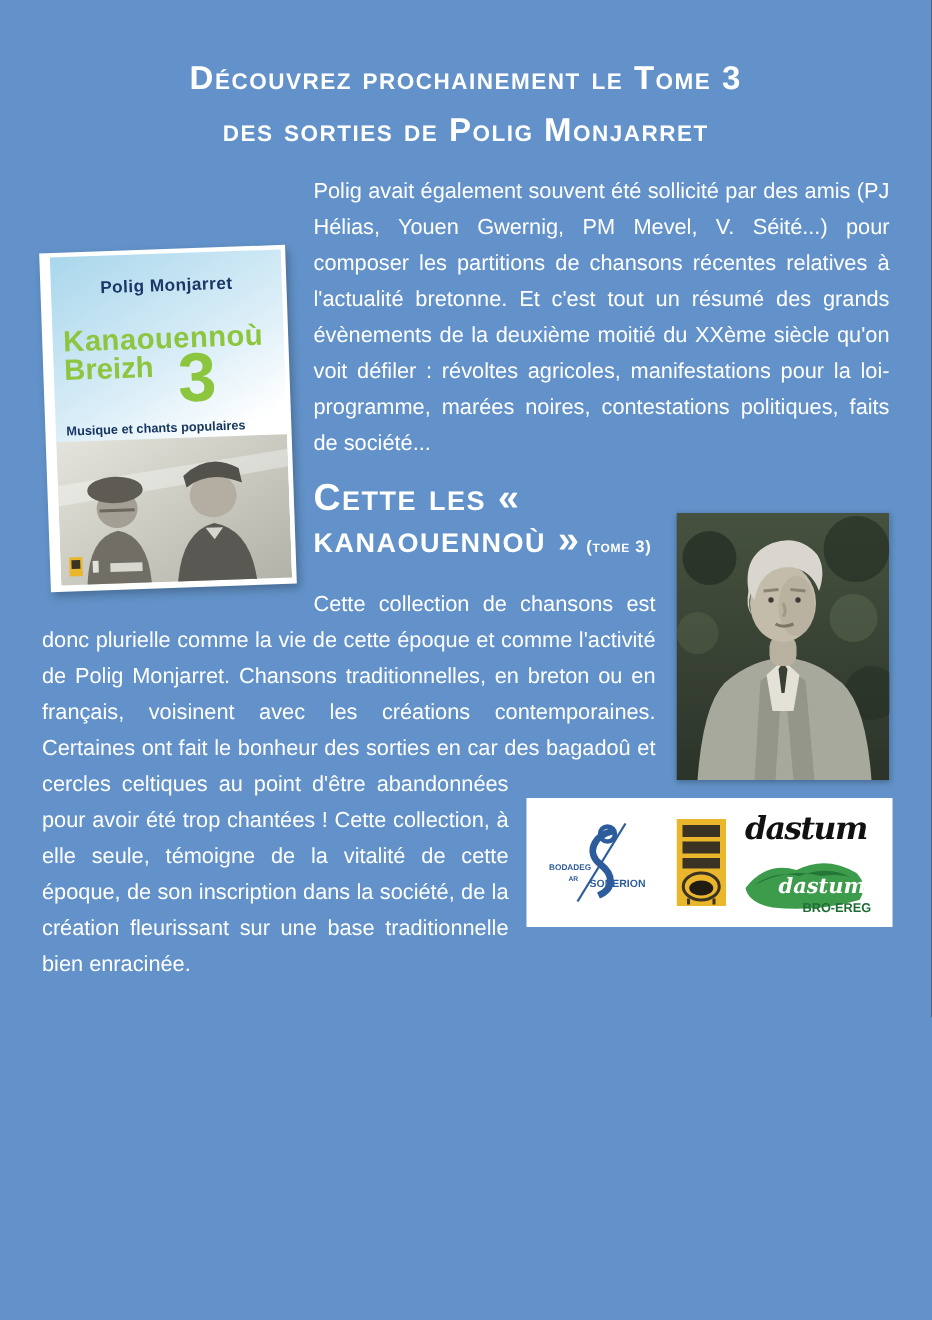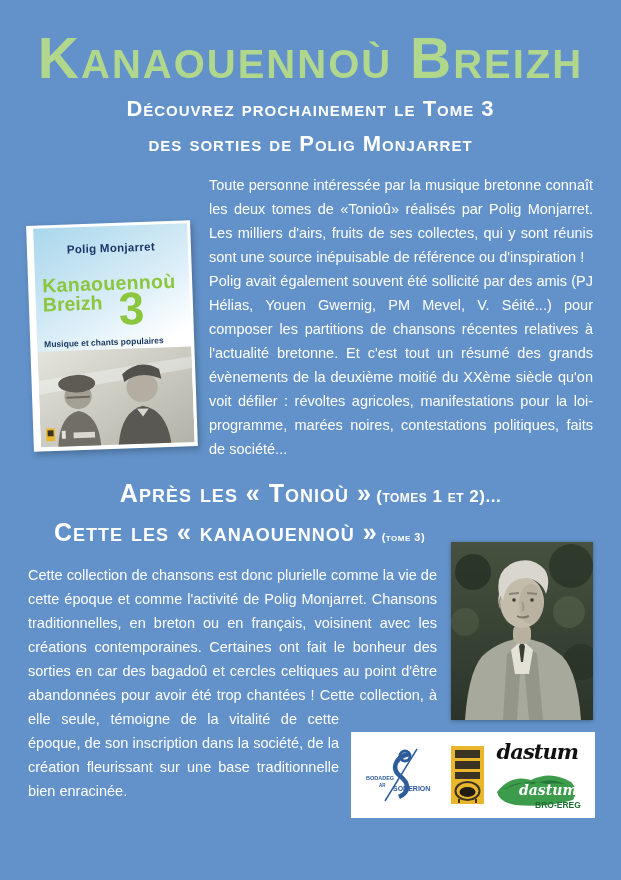--- a/index.html
+++ b/index.html
@@ -154,21 +154,20 @@
     letter-spacing:-1px;
     margin-bottom:2px;
   }
 </style>
 </head>
 <body>
 
 <div class="page">
 
   <div class="header">
-    <div class="main-title">Kanaouennoù Breizh</div>
     <div class="sub-line">Découvrez prochainement le Tome 3</div>
     <div class="sub-line">des sorties de Polig Monjarret</div>
   </div>
 
   <div class="content">
 
     <div class="book-cover">
       <div class="cover-face">
         <div class="cover-author">Polig Monjarret</div>
         <div class="cover-title">
@@ -206,28 +205,23 @@
           <path d="M100 62 L106 70 L112 62 Z" fill="#d8d6cc"></path>
 
           <rect x="6" y="79" width="9" height="13" fill="#e9b62c"></rect>
           <rect x="7.5" y="81" width="6" height="6" fill="#3a3222"></rect>
           <rect x="22" y="82" width="4" height="8" fill="#e2e2da"></rect>
           <rect x="34" y="84" width="22" height="6" fill="#d8d8d0"></rect>
         </svg>
       </div>
     </div>
 
-    <p>Toute personne intéressée par la musique bretonne connaît les deux tomes de «Tonioû» réalisés par Polig Monjarret. Les milliers d'airs, fruits de ses collectes, qui y sont réunis sont une source inépuisable de référence ou d'inspiration !</p>
     <p>Polig avait également souvent été sollicité par des amis (PJ Hélias, Youen Gwernig, PM Mevel, V. Séité...) pour composer les partitions de chansons récentes relatives à l'actualité bretonne. Et c'est tout un résumé des grands évènements de la deuxième moitié du XXème siècle qu'on voit défiler : révoltes agricoles, manifestations pour la loi-programme, marées noires, contestations politiques, faits de société...</p>
   </div>
 
-  <div class="h1-line">
-    <span class="main">Après les « Tonioù »</span>
-    <span class="paren">(tomes 1 et 2)...</span>
-  </div>
 
   <div class="content2">
 
     <div class="portrait">
       <svg width="142" height="178" viewBox="0 0 142 178">
         <defs>
           <linearGradient id="pg" x1="0" y1="0" x2="0" y2="1">
             <stop offset="0" stop-color="#46523f"></stop>
             <stop offset="1" stop-color="#2c342a"></stop>
           </linearGradient>

